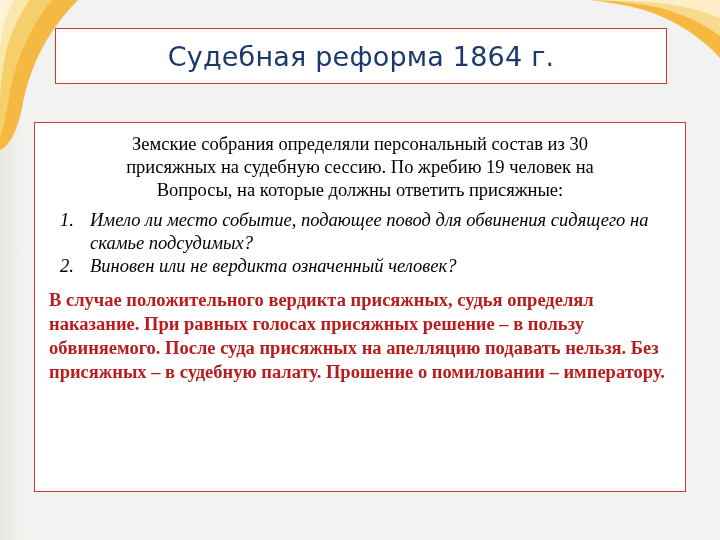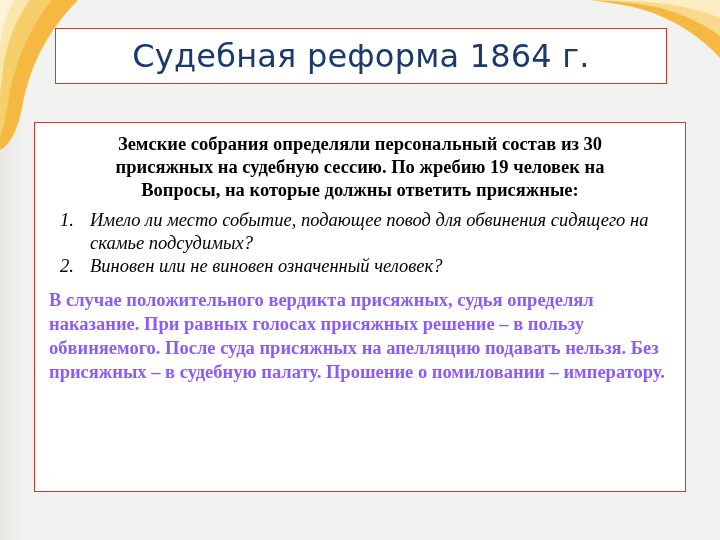--- a/index.html
+++ b/index.html
@@ -54,21 +54,21 @@
     height: 56px;
     border: 1px solid #d03a2c;
     background: #ffffff;
     display: flex;
     align-items: center;
     justify-content: center;
     box-sizing: border-box;
   }
   .title-text {
     font-family: "DejaVu Sans", sans-serif;
-    font-size: 32px;
+    font-size: 27px;
     color: #1b3a6b;
     letter-spacing: 0.2px;
     white-space: nowrap;
   }
   .body-box {
     position: absolute;
     left: 34px;
     top: 122px;
     width: 652px;
     height: 370px;
@@ -76,21 +76,20 @@
     background: #ffffff;
     box-sizing: border-box;
     padding: 10px 14px 6px 14px;
   }
   .p-center {
     text-align: center;
     font-size: 18.5px;
     line-height: 1.23;
     color: #000000;
     margin: 0;
-    font-weight: bold;
   }
   ol.qlist {
     margin: 8px;
     padding: 0;
     list-style: none;
     counter-reset: qcount;
   }
   ol.qlist li {
     position: relative;
     font-style: italic;
@@ -105,21 +104,21 @@
     counter-increment: qcount;
     content: counter(qcount) ".";
     position: absolute;
     left: 3px;
     top: 0;
     font-style: italic;
   }
   .p-bold {
     font-size: 18.5px;
     line-height: 1.30;
-    color: #8b5cf6;
+    color: #b91c1c;
     font-weight: bold;
     margin: 0;
     text-align: left;
   }
   .spacer2 { height: 2px; }
 </style>
 </head>
 <body>
 
 <div id="slide">
@@ -148,21 +147,21 @@
   </div>
 
   <div class="body-box">
 
     <p class="p-center">Земские собрания определяли персональный состав из 30</p>
     <p class="p-center">присяжных на судебную сессию. По жребию 19 человек на</p>
     <p class="p-center">Вопросы, на которые должны ответить присяжные:</p>
 
     <ol class="qlist">
       <li>Имело ли место событие, подающее повод для обвинения сидящего на скамье подсудимых?</li>
-      <li>Виновен или не виновен означенный человек?</li>
+      <li>Виновен или не вердикта означенный человек?</li>
     </ol>
 
     <div class="spacer2"></div>
 
     <p class="p-bold">В случае положительного вердикта присяжных, судья определял наказание. При равных голосах присяжных решение – в пользу обвиняемого. После суда присяжных на апелляцию подавать нельзя. Без присяжных – в судебную палату. Прошение о помиловании – императору.</p>
 
   </div>
 </div>
 
 </body></html>

